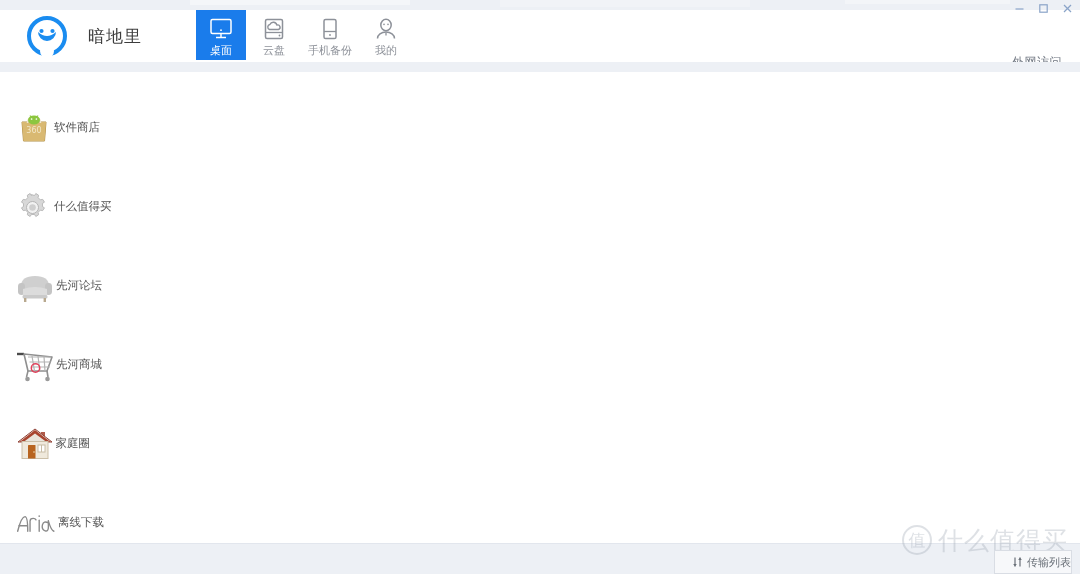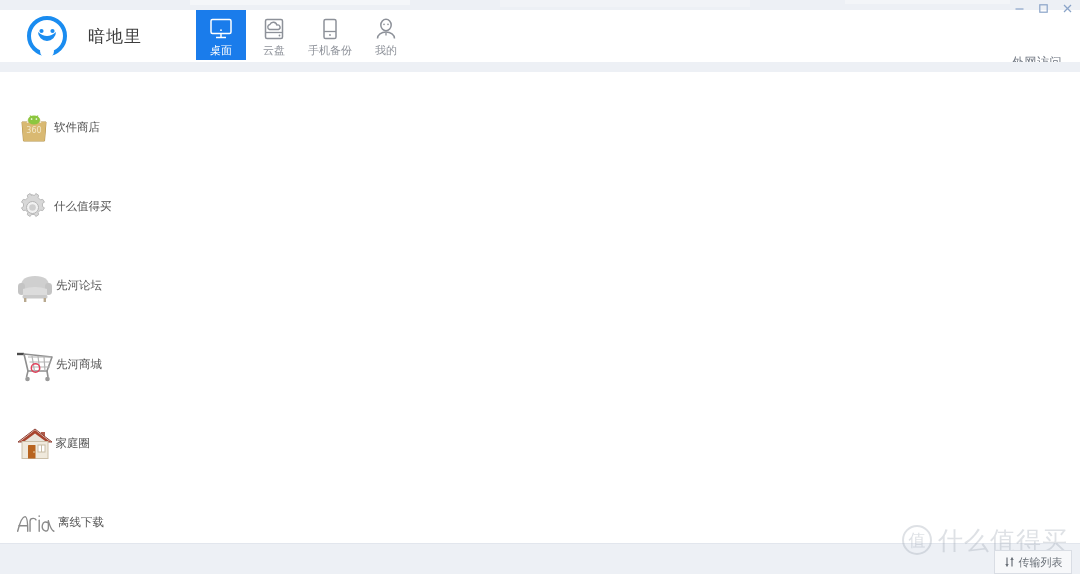--- a/index.html
+++ b/index.html
@@ -210,21 +210,21 @@
     position: absolute;
     right: 8px;
     top: 550px;
     width: 78px;
     height: 24px;
     background: #f7f8fa;
     border: 1px solid #d9dde4;
     box-sizing: border-box;
     display: flex;
     align-items: center;
-    justify-content: center;
+    justify-content: flex-end;
     gap: 4px;
     z-index: 25;
   }
   .transfer-btn .tb-label {
     font-size: 11px;
     color: #6a7078;
     white-space: nowrap;
     line-height: 1;
   }
   .transfer-btn .tb-icon {

